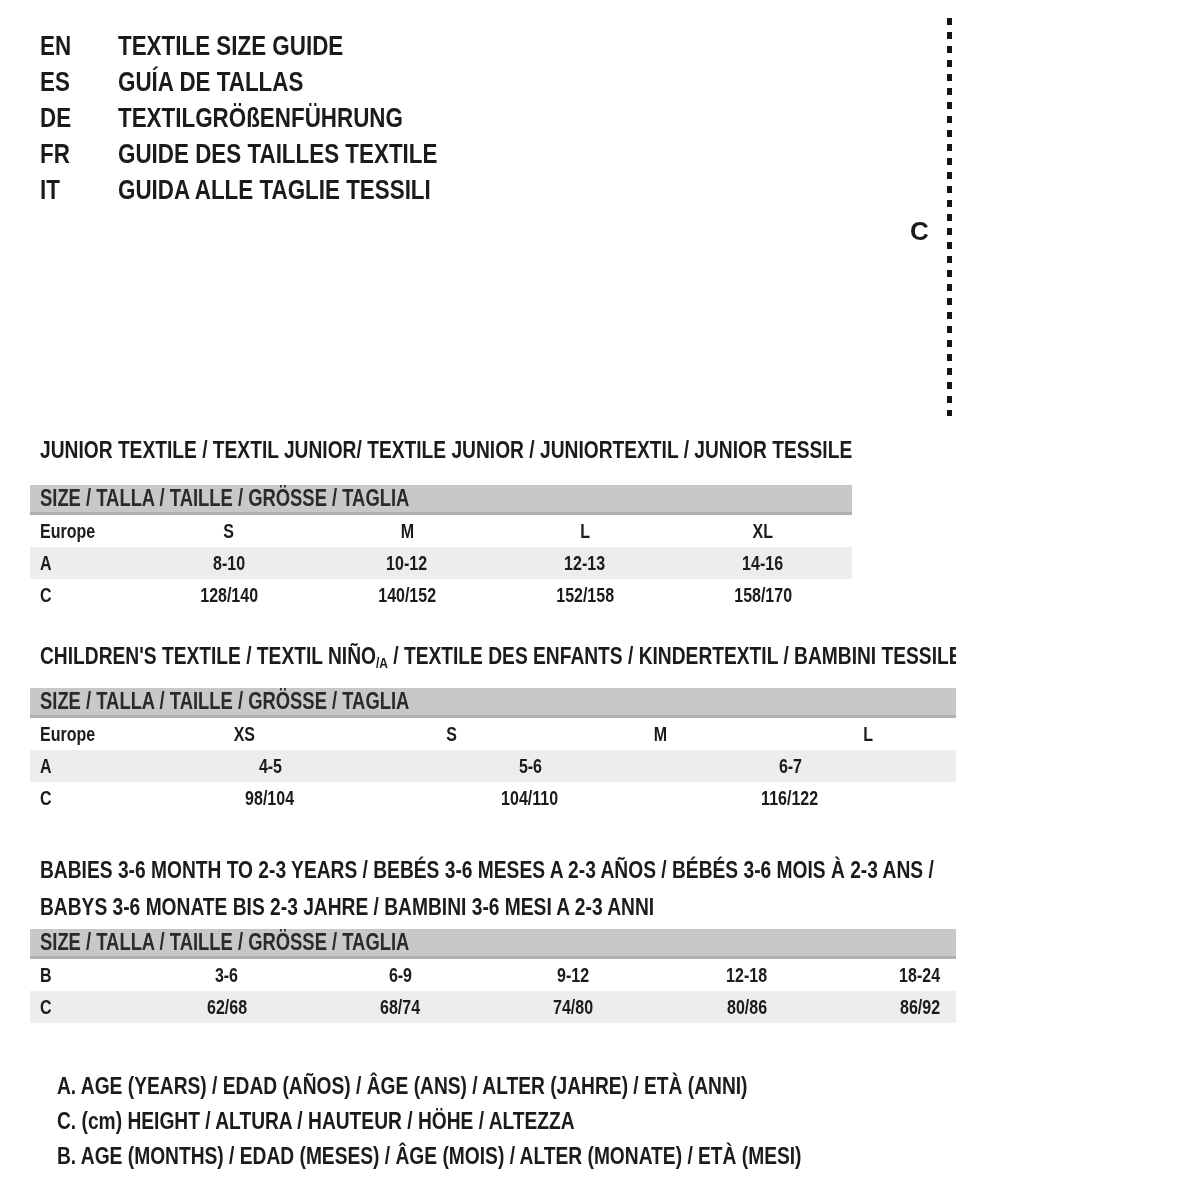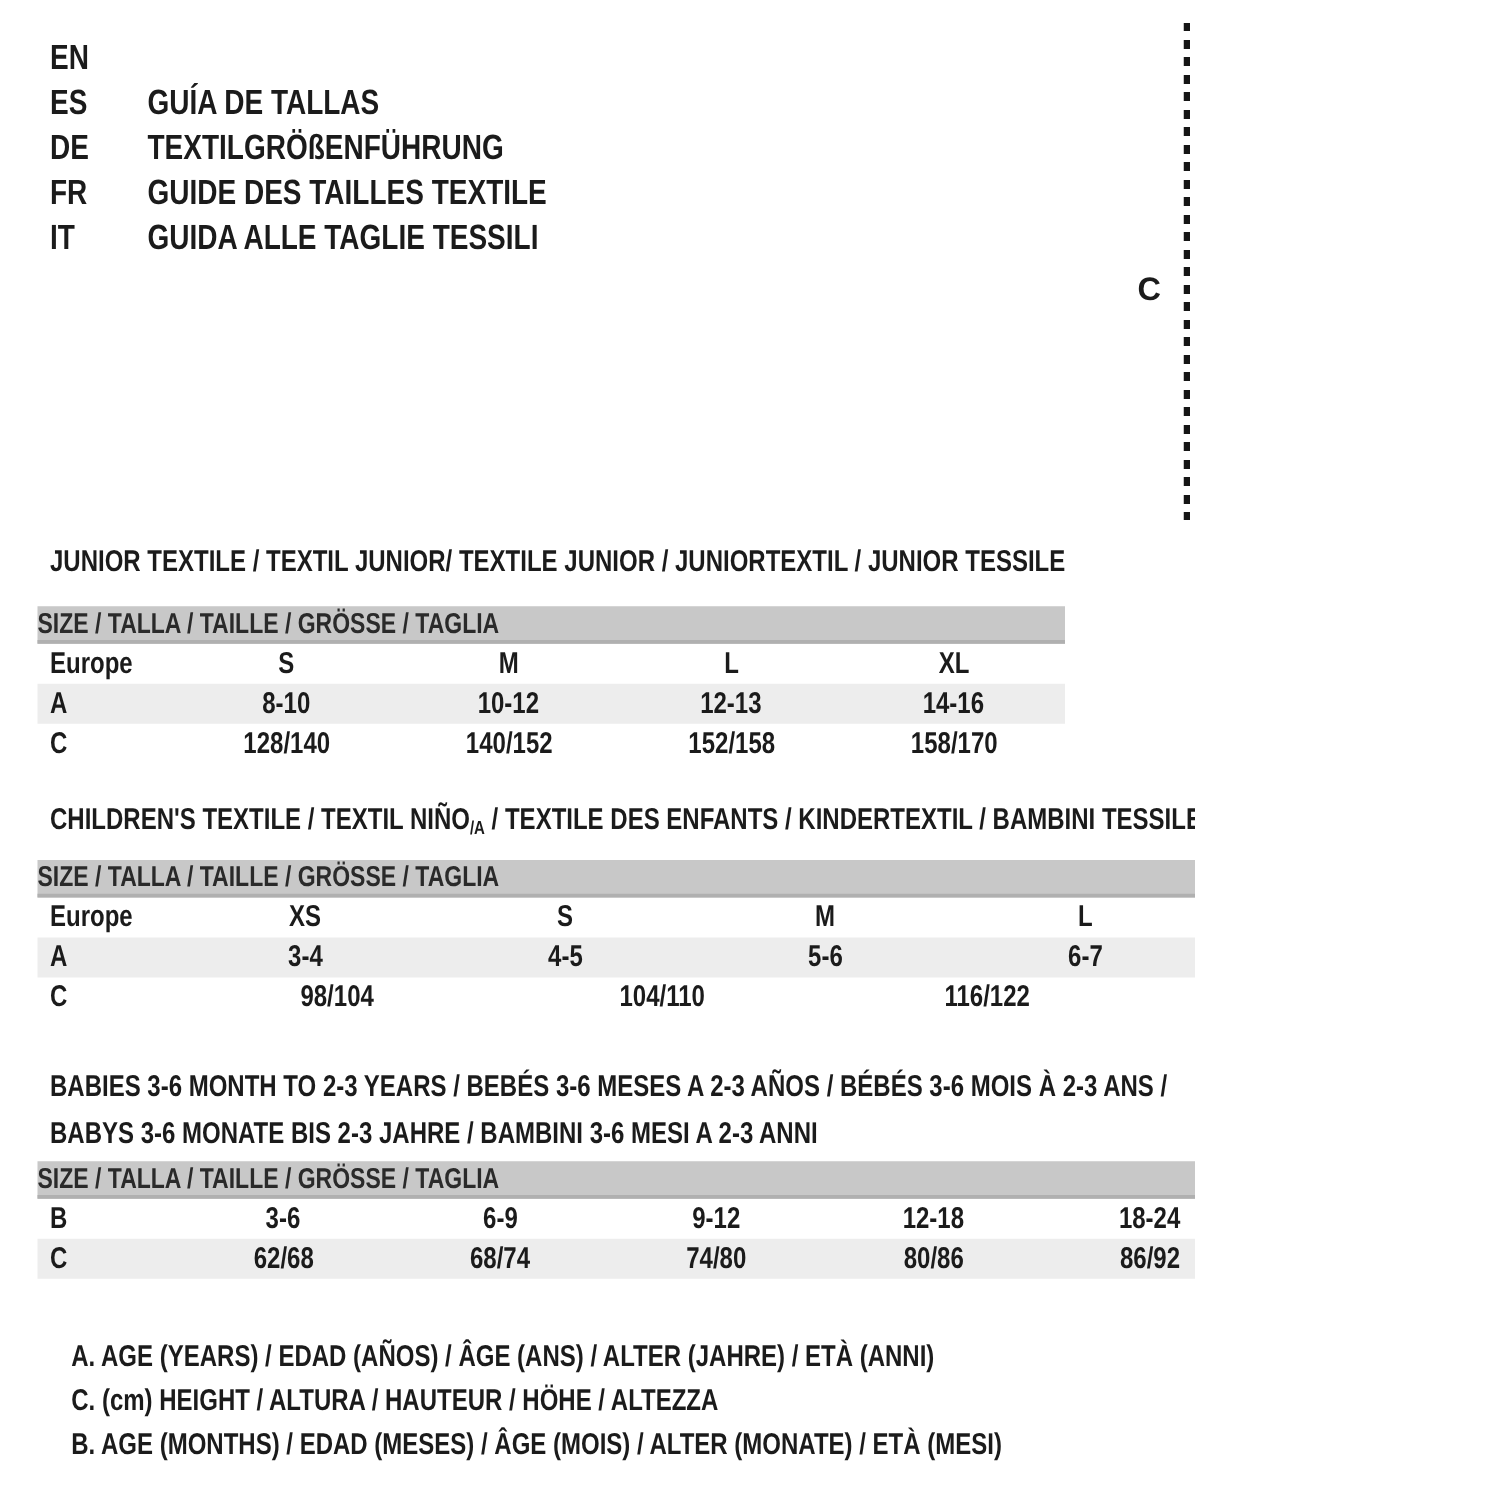--- a/index.html
+++ b/index.html
@@ -26,40 +26,41 @@
   #baby-svg { position:absolute; left:960px; top:12px; }
 
   
   .sec-title { position:absolute; left:40px; font-size:24px; font-weight:bold; white-space:nowrap; }
   .sub-a { font-size:15px; vertical-align:-4px; }
 
   
   .sizetable { position:absolute; left:30px; }
   .bar {
     height:30px; background:#c8c8c8; border-bottom:3px solid #b0b0b0;
-    display:flex; align-items:center; padding-left:0;
+    display:flex; align-items:center; padding-left:10px;
     font-size:23px; font-weight:bold; color:#2a2a2a;
   }
-  .trow { height:32px; display:flex; align-items:center; font-size:24px; font-weight:bold; }
+  .trow { height:32px; display:flex; align-items:center; font-size:20px; font-weight:bold; }
   .trow.shaded { background:#ededed; }
   .tlabel { width:110px; padding-left:10px; text-align:left; }
   .tcell { flex:1; text-align:center; }
 
   
   #legend { position:absolute; left:40px; top:1068px; }
   .legend-line { height:35px; display:flex; align-items:center; font-size:24px; font-weight:bold;margin-left:17px; }
 </style>
 </head>
 <body>
 
 <div id="page">
 
   <div id="langs">
     <div class="lang-row">
       <span class="lang-code"><span class="lx">EN</span></span>
+      <span><span class="lx">TEXTILE SIZE GUIDE</span></span>
     </div>
     <div class="lang-row">
       <span class="lang-code"><span class="lx">ES</span></span>
       <span><span class="lx">GUÍA DE TALLAS</span></span>
     </div>
     <div class="lang-row">
       <span class="lang-code"><span class="lx">DE</span></span>
       <span><span class="lx">TEXTILGRÖßENFÜHRUNG</span></span>
     </div>
     <div class="lang-row">
@@ -145,21 +146,20 @@
     <div class="trow">
       <span class="tlabel"><span class="lx">Europe</span></span>
       <span class="tcell"><span class="cx">XS</span></span>
       <span class="tcell"><span class="cx">S</span></span>
       <span class="tcell"><span class="cx">M</span></span>
       <span class="tcell"><span class="cx">L</span></span>
       <span class="tcell"><span class="cx">XL</span></span>
     </div>
     <div class="trow shaded">
       <span class="tlabel"><span class="lx">A</span></span>
-      <span class="tcell"><span class="cx">3-4</span></span>
       <span class="tcell"><span class="cx">4-5</span></span>
       <span class="tcell"><span class="cx">5-6</span></span>
       <span class="tcell"><span class="cx">6-7</span></span>
       <span class="tcell"><span class="cx">7-8</span></span>
     </div>
     <div class="trow">
       <span class="tlabel"><span class="lx">C</span></span>
       <span class="tcell"><span class="cx">98/104</span></span>
       <span class="tcell"><span class="cx">104/110</span></span>
       <span class="tcell"><span class="cx">116/122</span></span>

